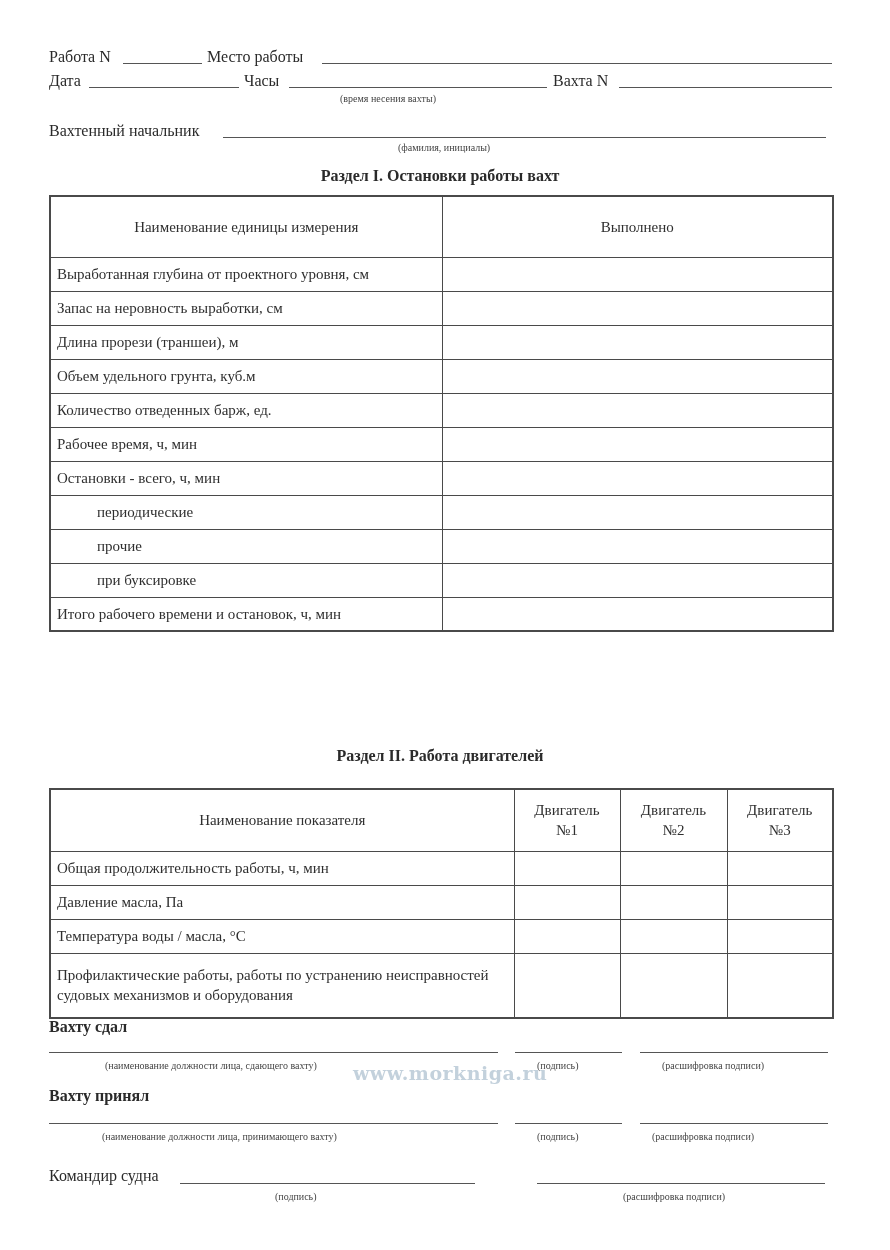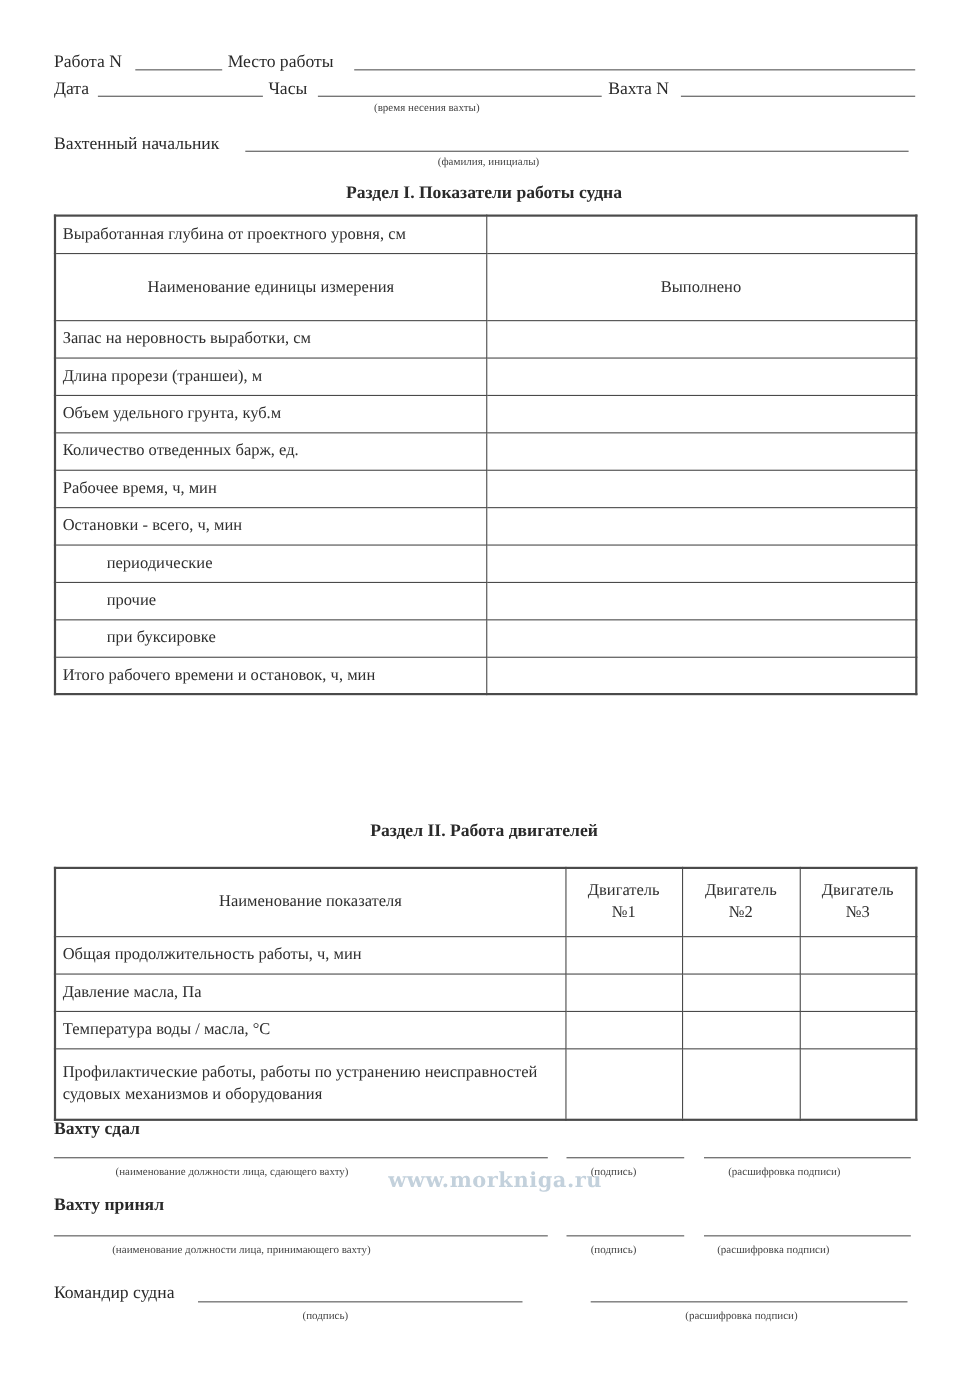--- a/index.html
+++ b/index.html
@@ -42,36 +42,36 @@
 <span class="abs lbl" style="left:244px;top:72px;">Часы</span>
 <div class="line" style="left:289px;top:87px;width:258px;"></div>
 <span class="hint" style="left:340px;top:93px;">(время несения вахты)</span>
 <span class="abs lbl" style="left:553px;top:72px;">Вахта N</span>
 <div class="line" style="left:619px;top:87px;width:213px;"></div>
 
 <span class="abs lbl" style="left:49px;top:122px;">Вахтенный начальник</span>
 <div class="line" style="left:223px;top:137px;width:603px;"></div>
 <span class="hint" style="left:398px;top:142px;">(фамилия, инициалы)</span>
 
-<div class="title" style="left:49px;width:782px;top:167px;">Раздел I. Показатели работы судна</div>
+<div class="title" style="left:49px;width:782px;top:167px;">Раздел I. Остановки работы вахт</div>
 
 <table class="form" style="left:49px;top:195px;width:783px;">
   <colgroup>
       <col style="width:392px">
       <col style="width:391px">
     </colgroup>
   <tbody>
-      <tr style="height:34px">
+      <tr style="height:61px">
+    <th>Наименование единицы измерения</th>
+    <th>Выполнено</th>
+  </tr>
+  <tr style="height:34px">
         <td>Выработанная глубина от проектного уровня, см</td>
         <td></td>
       </tr>
-  <tr style="height:61px">
-    <th>Наименование единицы измерения</th>
-    <th>Выполнено</th>
-  </tr>
   <tr style="height:34px">
         <td>Запас на неровность выработки, см</td>
         <td></td>
       </tr>
   <tr style="height:34px">
         <td>Длина прорези (траншеи), м</td>
         <td></td>
       </tr>
   <tr style="height:34px">
         <td>Объем удельного грунта, куб.м</td>

